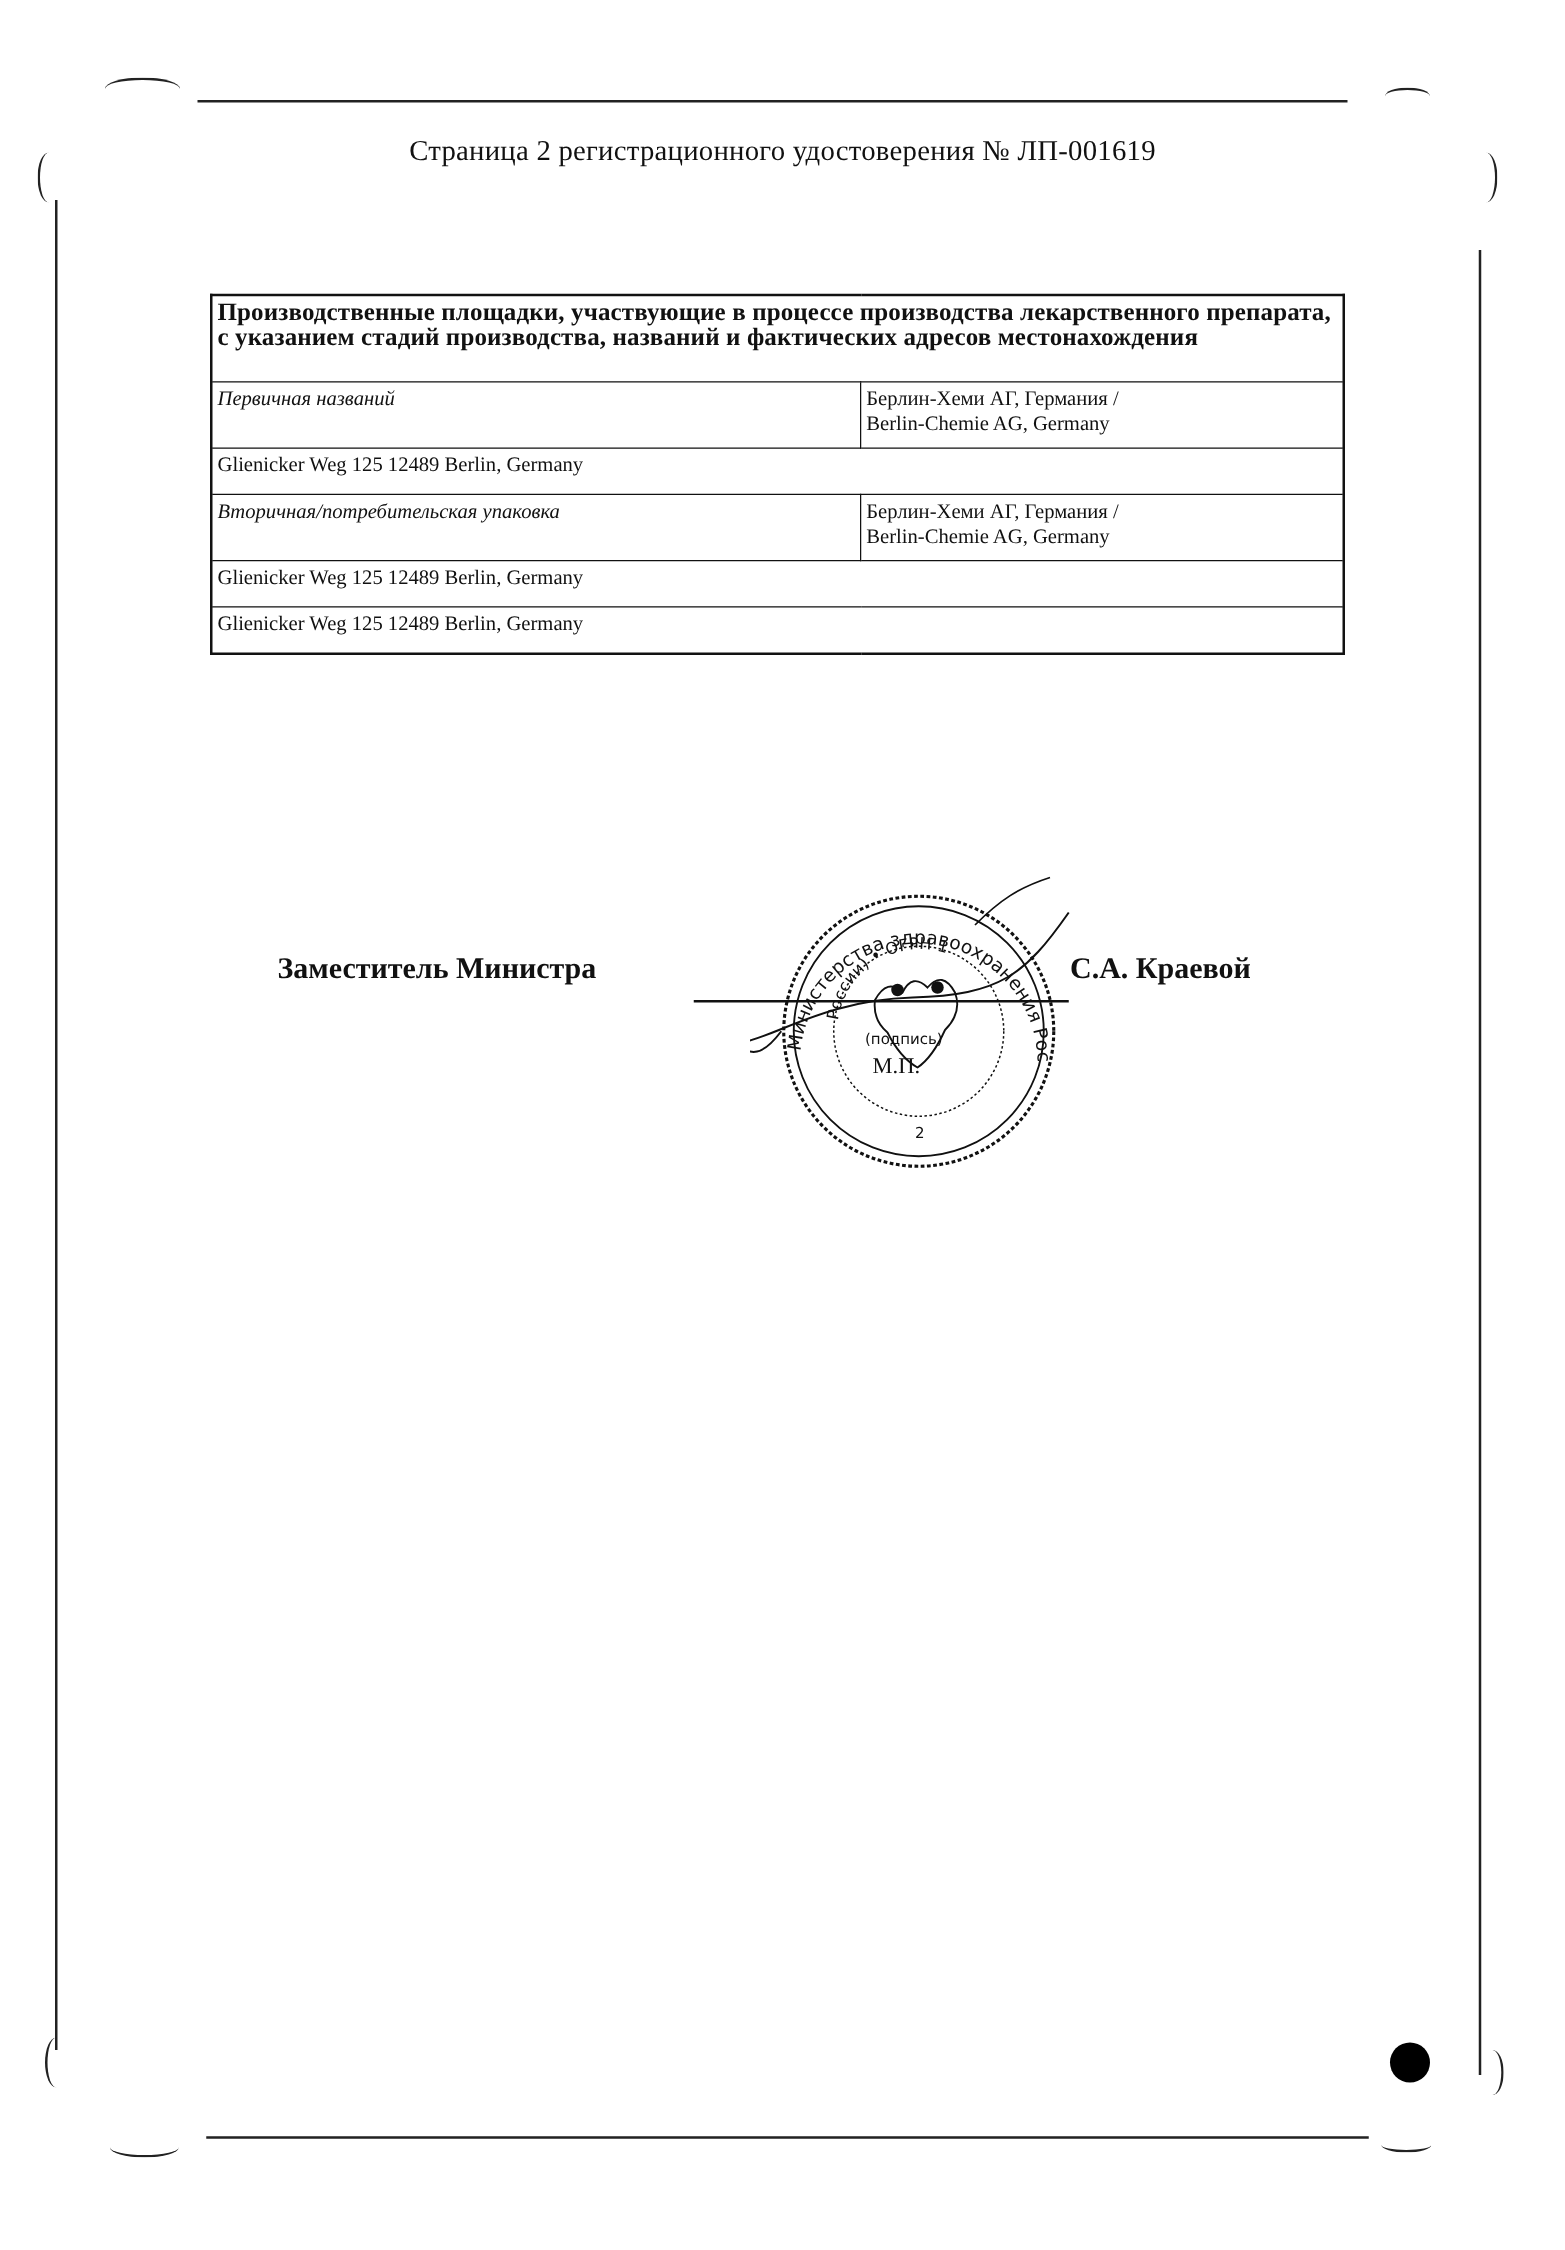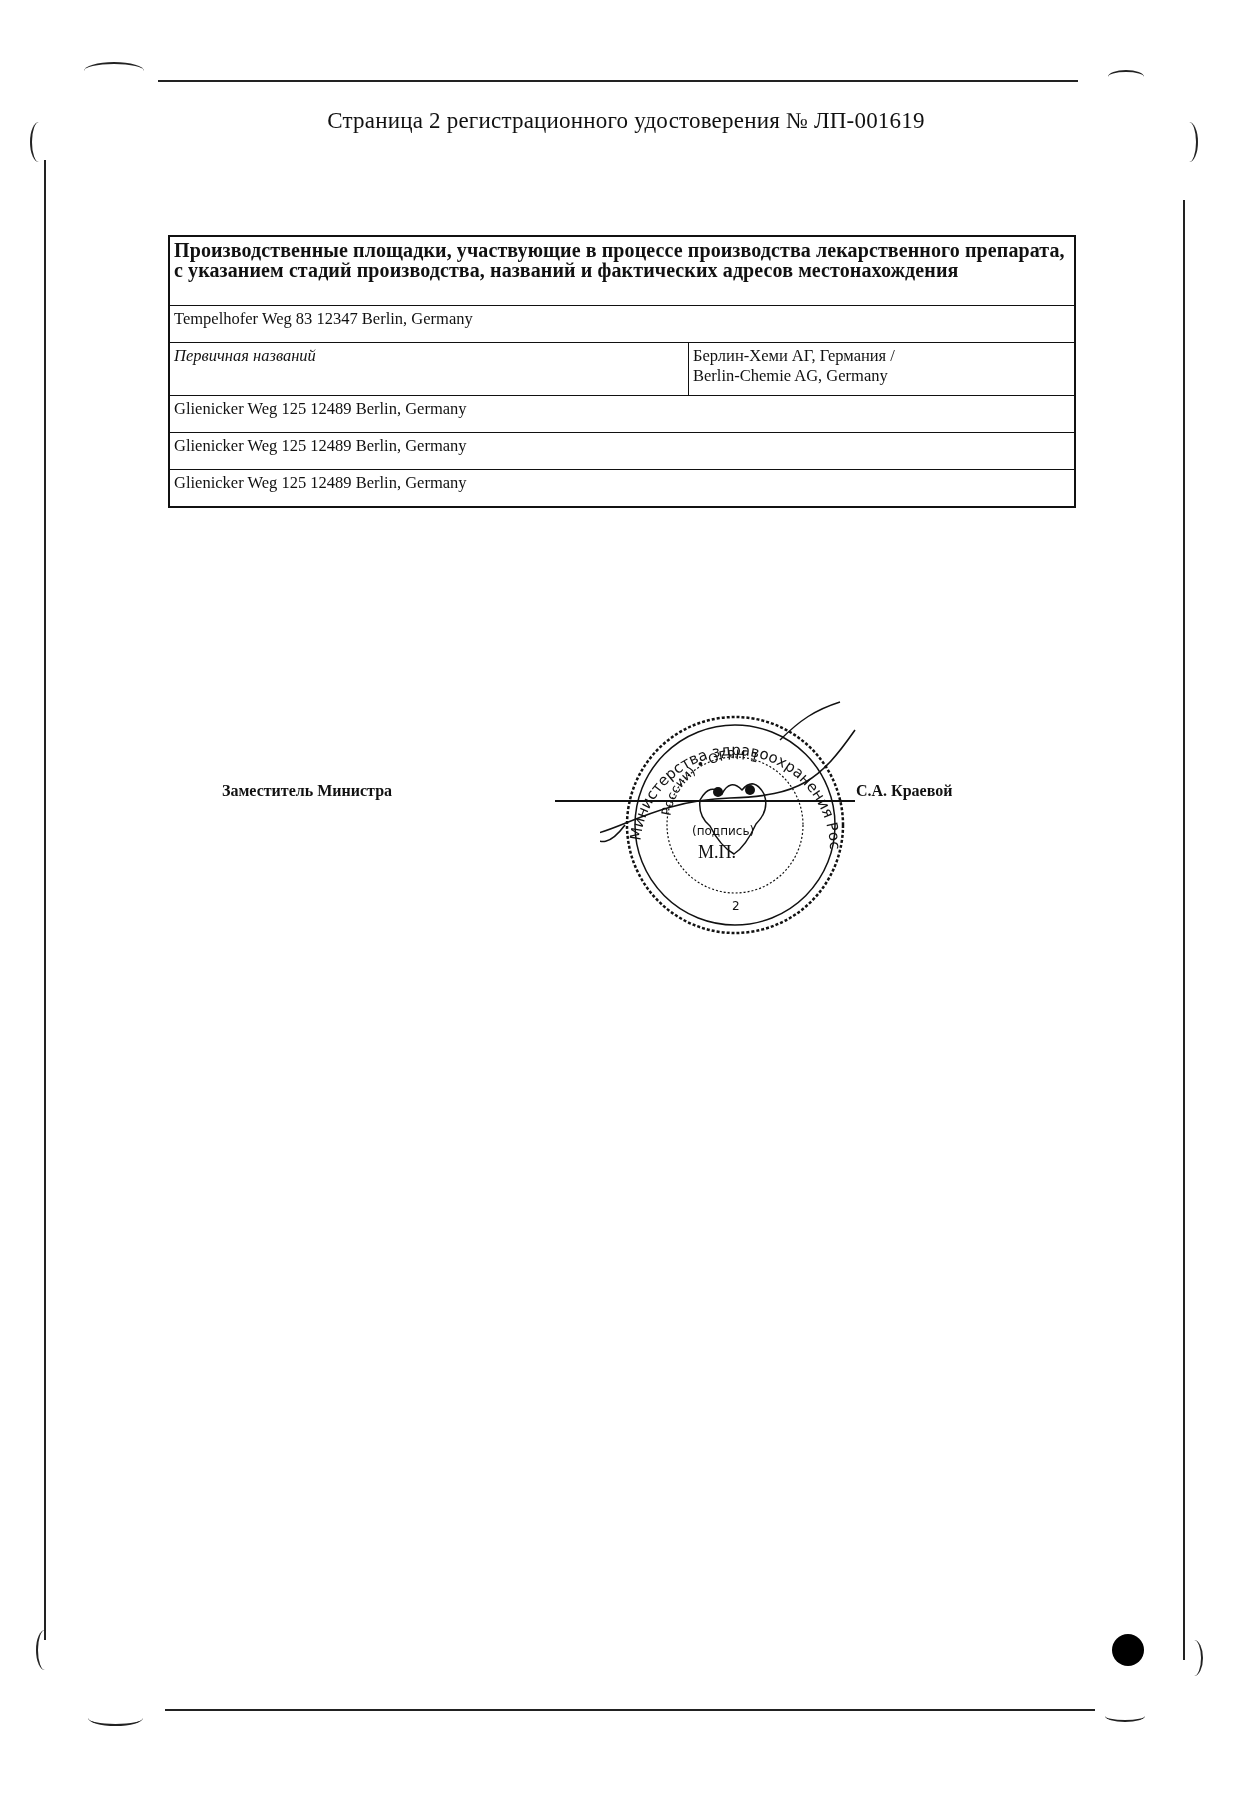--- a/index.html
+++ b/index.html
@@ -8,21 +8,21 @@
   
   .border-line { position:absolute; background:#222; }
   .corner-arc { position:absolute; border:2px solid #222; border-radius:50%; }
   .title { position:absolute; left:0; width:1252px; top:108px; text-align:center; font-size:23px; letter-spacing:0.2px; }
   .doc-table { position:absolute; left:168px; top:235px; width:908px; border-collapse:collapse; border:2px solid #111; font-size:16.5px; }
   .doc-table td { border:1.5px solid #111; padding:3px 4px; vertical-align:top; line-height:20px; }
   .doc-table .header-cell { font-weight:bold; height:62px; font-size:20px; letter-spacing:0.1px; }
   .doc-table .stage-cell { font-style:italic; width:510px; height:46px; }
   .doc-table .company-cell { height:46px; }
   .doc-table .address-cell { height:30px; }
-  .signature-block { position:absolute; top:782px; font-weight:bold; font-size:16px;text-align:right; }
+  .signature-block { position:absolute; top:762px; font-weight:bold; font-size:24px;text-align:right; }
   .sig-line { position:absolute; left:555px; top:800px; width:300px; height:1.5px; background:#111; }
   .stamp { position:absolute; left:600px; top:700px; width:270px; height:250px; }
   .dot-mark { position:absolute; left:1112px; top:1634px; width:32px; height:32px; border-radius:50%; background:#000; }
   .bottom-line { position:absolute; left:165px; top:1709px; width:930px; height:1.5px; background:#222; }
   .top-line { position:absolute; left:158px; top:80px; width:920px; height:1.5px; background:#222; }
 </style>
 </head>
 <body>
 
 <div class="page">
@@ -41,35 +41,39 @@
   <div class="corner-arc" style="left:1105px;top:1710px;width:40px;height:10px;border-top:none;border-left:none;border-right:none;"></div>
 
   <div class="title">Страница 2 регистрационного удостоверения № ЛП-001619</div>
 
   <table class="doc-table">
     <tbody>
         <tr>
       <td class="header-cell" colspan="2">Производственные площадки, участвующие в процессе производства лекарственного препарата, с указанием стадий производства, названий и фактических адресов местонахождения</td>
     </tr>
 
-    <tr>
-      <td class="address-cell" colspan="2">Tempelhofer Weg 83 12347 Berlin, Germany</td>
-    </tr>
 
     <tr>
       <td class="stage-cell">Первичная названий</td>
       <td class="company-cell">
         <div>Берлин-Хеми АГ, Германия /</div>
         <div>Berlin-Chemie AG, Germany</div>
       </td>
     </tr>
     <tr>
       <td class="address-cell" colspan="2">Glienicker Weg 125 12489 Berlin, Germany</td>
     </tr>
 
+    <tr>
+      <td class="stage-cell">Вторичная/потребительская упаковка</td>
+      <td class="company-cell">
+        <div>Берлин-Хеми АГ, Германия /</div>
+        <div>Berlin-Chemie AG, Germany</div>
+      </td>
+    </tr>
     <tr>
       <td class="address-cell" colspan="2">Glienicker Weg 125 12489 Berlin, Germany</td>
     </tr>
 
     <tr>
       <td class="address-cell" colspan="2">Glienicker Weg 125 12489 Berlin, Germany</td>
     </tr>
   </tbody>
     </table>
 

